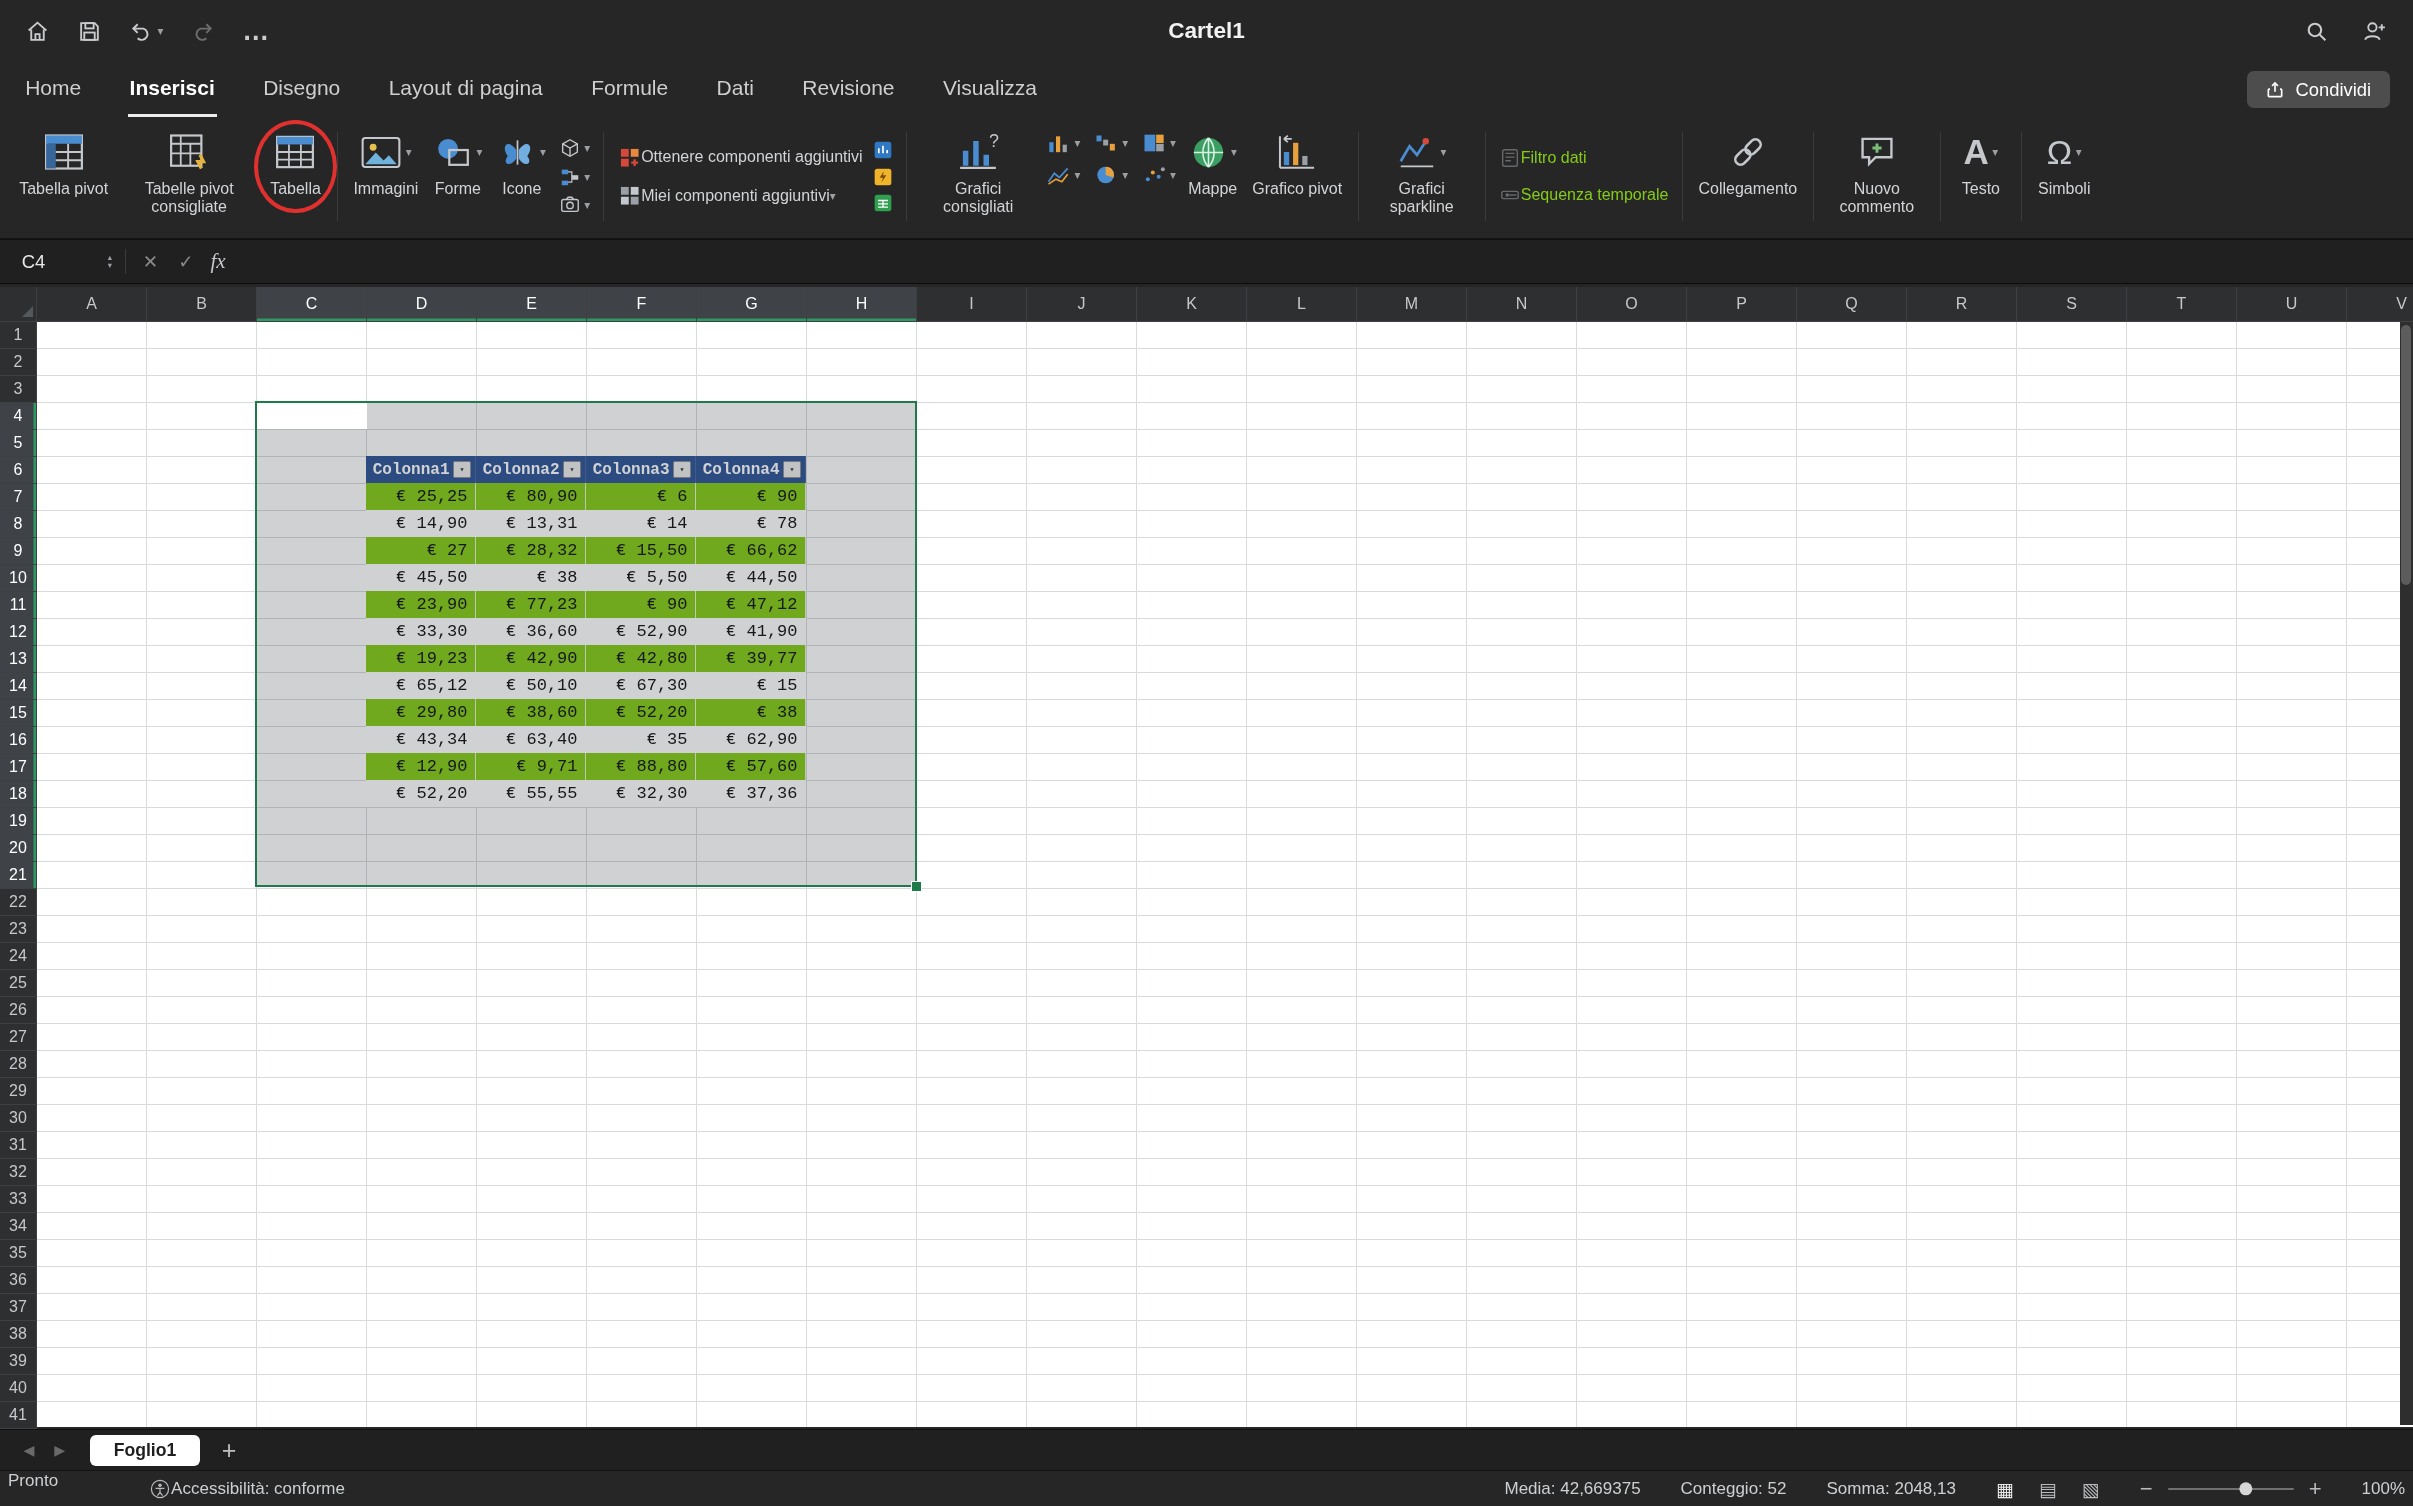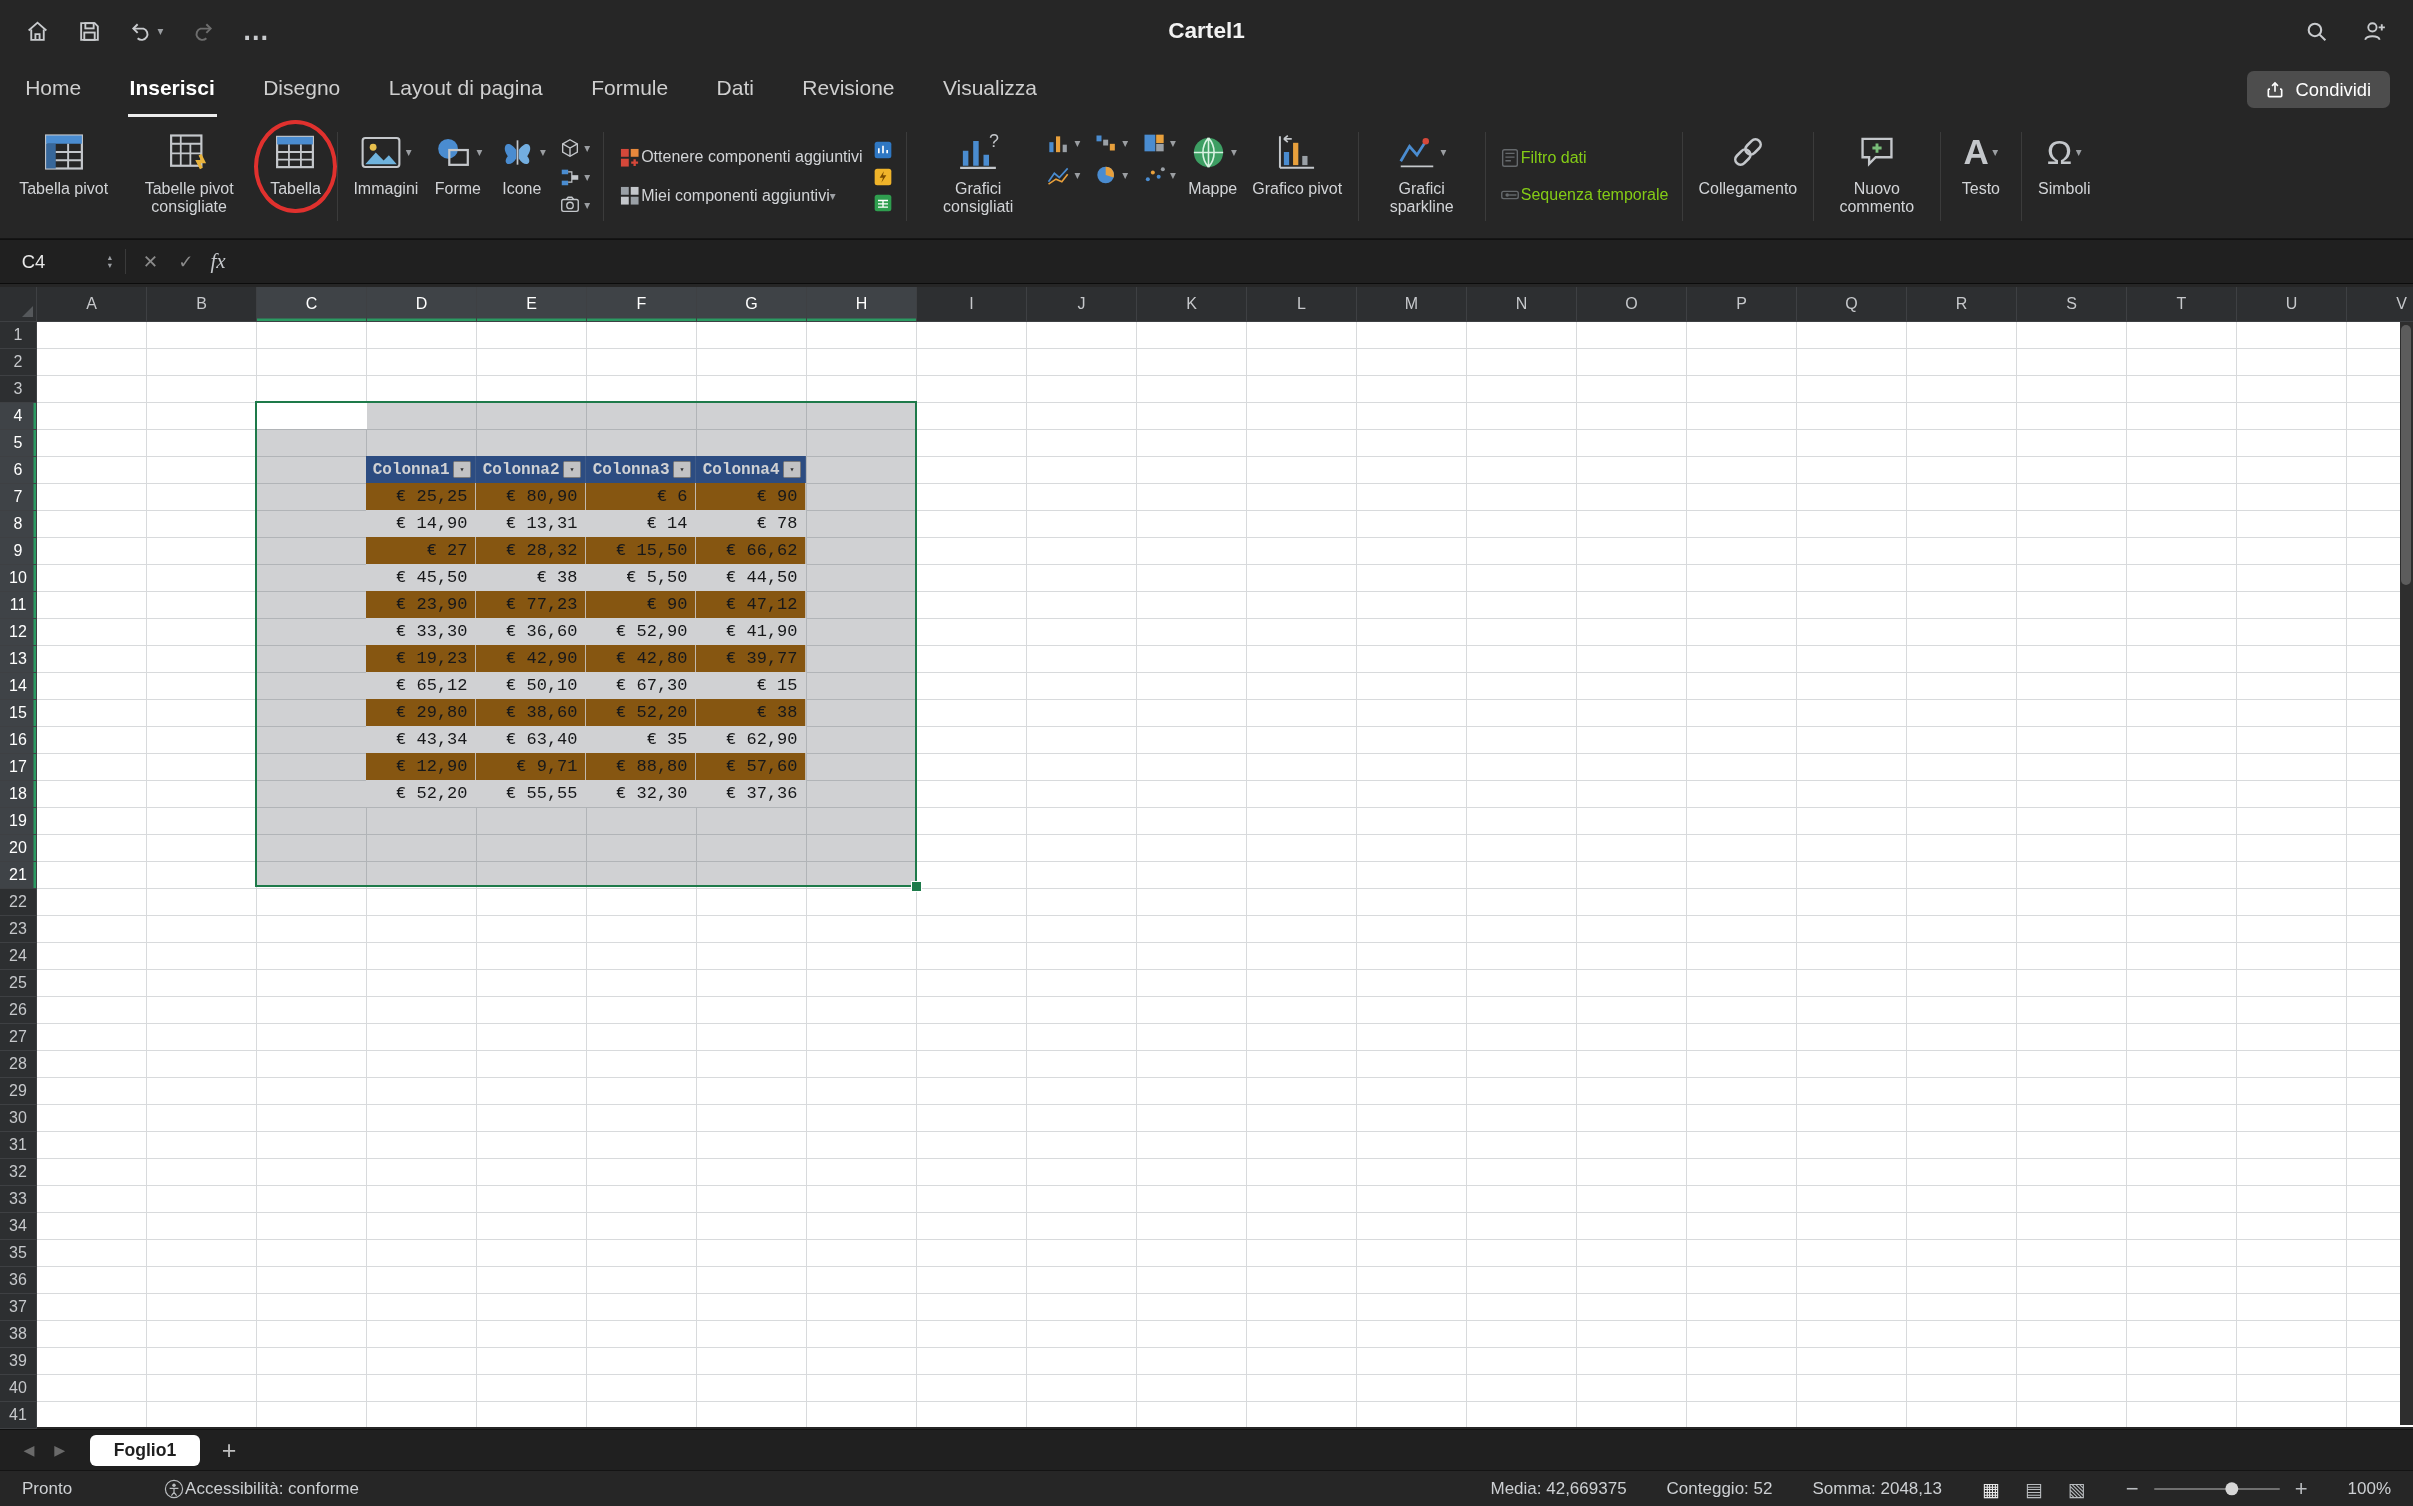--- a/index.html
+++ b/index.html
@@ -62,37 +62,37 @@
   .rowh.selh { background:#3f4347; color:#fff; box-shadow:inset -2.5px 0 0 #2b9a62; }
   .cells { position:absolute; left:37px; top:38px; right:0; height:1105px; overflow:hidden; background:#fff; }
   .grid-bg { position:absolute; left:0; top:0; width:2430px; height:1105px; background-color:#fff;
     background-image:
       repeating-linear-gradient(to right, transparent 0 109px, #d8dadc 109px 110px),
       repeating-linear-gradient(to bottom, transparent 0 26px, #d8dadc 26px 27px); }
   .excel-table { position:absolute; left:329px; top:134px; display:grid; grid-template-columns:repeat(4,110px); grid-auto-rows:27px; z-index:2;font-family:Liberation Mono, monospace; }
   .thead-cell { background:#2d5596; color:#fff; font-weight:700; font-size:16px; display:flex; align-items:center; justify-content:space-between; padding:0 4.2px 0 6.7px; border-right:0.8px solid #46689f; }
   .filter-btn { width:17.6px; height:17.6px; background:#ececec; border:0.8px solid #8f8f8f; color:#333; font-size:8.4px; display:flex; align-items:center; justify-content:center; border-radius:1.7px; flex:0 0 auto; }
   .tcell { font-size:17px; color:#131313; display:flex; align-items:center; justify-content:flex-end; padding-right:7.5px; border-right:0.8px solid rgba(255,255,255,.8); }
-  .tcell.band { background:#a16207; }
+  .tcell.band { background:#84cc16; }
   .tcell.plain { background:#ffffff; }
   .sel-overlay { position:absolute; left:220px; top:80px; width:659px; height:483px; background:rgba(40,46,56,.22); z-index:3; pointer-events:none; }
   .active-cell { position:absolute; left:220px; top:80px; width:110px; height:27px; background:#fff; z-index:4; }
   .sel-border { position:absolute; left:218px; top:79px; width:662px; height:486px; border:2.5px solid #1e7a4a; z-index:5; pointer-events:none; }
   .fill-handle { position:absolute; left:874px; top:559px; width:11px; height:11px; background:#1e7a4a; border:1.7px solid #fff; z-index:6; }
   .vscroll { position:absolute; right:0; top:38px; width:13.4px; height:1103px; background:#2e2e2e; z-index:7; }
   .vthumb { position:absolute; left:1.7px; top:3.4px; width:10px; height:260px; border-radius:5px; background:#5c5c5c; }
 
   
   .sheet-bar { height:41px; background:#202020; display:flex; align-items:center; padding:0 13.4px; border-top:0.8px solid #101010; }
   .nav-arrow { color:#6a6a6a; font-size:14.2px; margin:0 10px; }
   .stab { background:#fff; color:#1f1f1f; font-weight:700; font-size:17.6px; padding:5px 23.5px; border-radius:5.9px; margin-left:15px; }
   .add-sheet { color:#bfbfbf; font-size:25px; margin-left:22px; line-height:1; }
 
   
-  .status-bar { height:37px; background:#262626; border-top:0.8px solid #141414; display:flex; align-items:center; padding:0 22px; color:#cdd0d3; font-size:17px; }
+  .status-bar { height:37px; background:#262626; border-top:0.8px solid #141414; display:flex; padding:0 8px; color:#cdd0d3; font-size:17px; }
   .acc { display:flex; align-items:center; gap:1px; margin-left:92px; }
   .sb-right { margin-left:auto; display:flex; align-items:center; gap:40px; }
   .viewicons { display:flex; gap:25px; font-size:19px; color:#b9bcbf; }
   .zoom { display:flex; align-items:center; gap:15px; }
   .ztrack { width:126px; height:2.5px; background:#707070; position:relative; border-radius:1.7px; }
   .zknob { position:absolute; left:62%; top:50%; transform:translate(-50%,-50%); width:13.4px; height:13.4px; border-radius:50%; background:#d6d6d6; }
   .zsign { font-size:22px; color:#b9bcbf; line-height:1; }
 </style>
 </head>
 <body>

